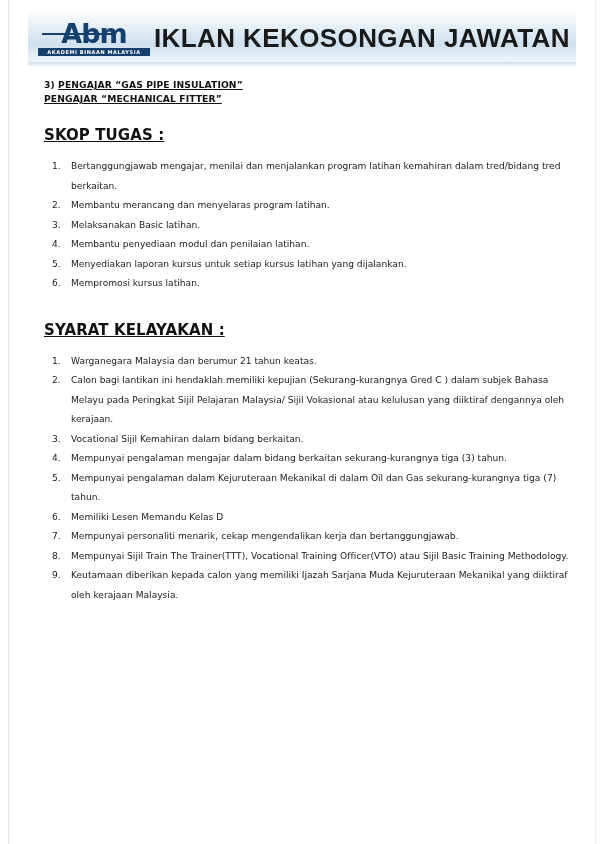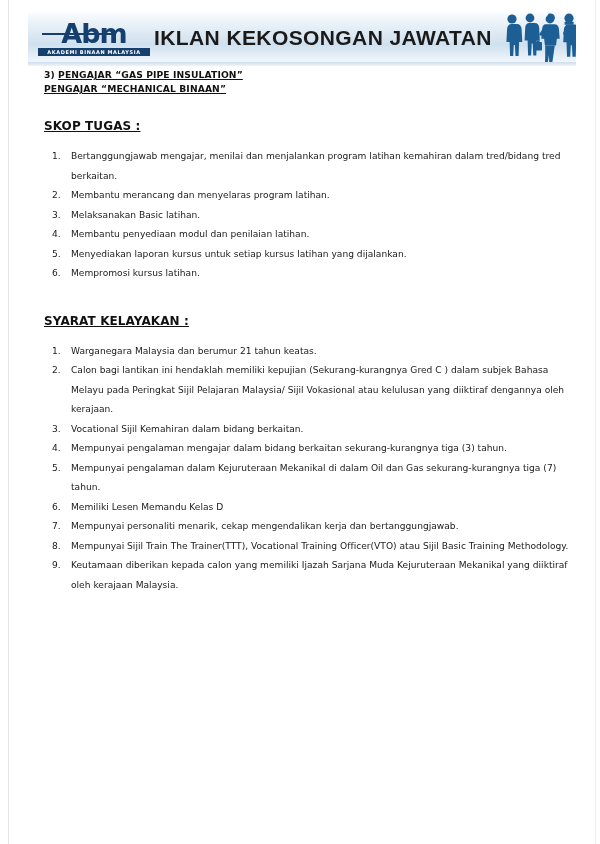--- a/index.html
+++ b/index.html
@@ -101,21 +101,21 @@
     white-space: nowrap;
     overflow: hidden;
   }
 
   
   .banner-title {
     flex: 1;
     text-align: center;
     font-family: "Liberation Sans", sans-serif;
     font-weight: bold;
-    font-size: 21px;
+    font-size: 26px;
     letter-spacing: 0.4px;
     color: #1a1a1a;
     padding-left: 4px;
     padding-right: 6px;
     white-space: nowrap;
   }
 
   
   .people-group {
     width: 108px;
@@ -123,41 +123,41 @@
     height: 52px;
     margin-right: 4px;
     position: relative;
   }
   .people-group svg { display: block; }
 
   
   .doc {
     position: absolute;
     left: 0;
-    top: 68px;
+    top: 78px;
     width: 600px;
     padding: 0 30px 0 44px;
   }
 
   .job-heading {
     font-family: "DejaVu Sans", sans-serif;
     font-weight: bold;
     font-size: 9.2px;
     line-height: 14px;
     color: #111;
     letter-spacing: 0.1px;
   }
   .job-heading .no { text-decoration: none; }
   .job-heading .ul { text-decoration: underline; }
   .job-heading .line2 { display: block; }
 
   .section-title {
     font-family: "DejaVu Sans", sans-serif;
     font-weight: bold;
-    font-size: 12px;
+    font-size: 15px;
     letter-spacing: 0.1px;
     color: #111;
     text-decoration: underline;
     display: inline-block;
   }
 
   .spacer-sm { height: 13px; }
   .spacer-md { height: 19px; }
   .spacer-lg { height: 26px; }
 
@@ -242,21 +242,21 @@
       </g>
     </svg>
   </div>
 </div>
 
 <div class="doc">
 
   <div class="job-heading">
     <span class="no">3)</span>
     <span class="ul">PENGAJAR “GAS PIPE INSULATION”</span>
-    <span class="line2 ul">PENGAJAR “MECHANICAL BINAAN”</span>
+    <span class="line2 ul">PENGAJAR “MECHANICAL FITTER”</span>
   </div>
 
   <div class="spacer-md"></div>
 
   <div class="section-title">SKOP TUGAS :</div>
 
   <div class="spacer-sm"></div>
 
   <ol class="num-list">
     <li>

